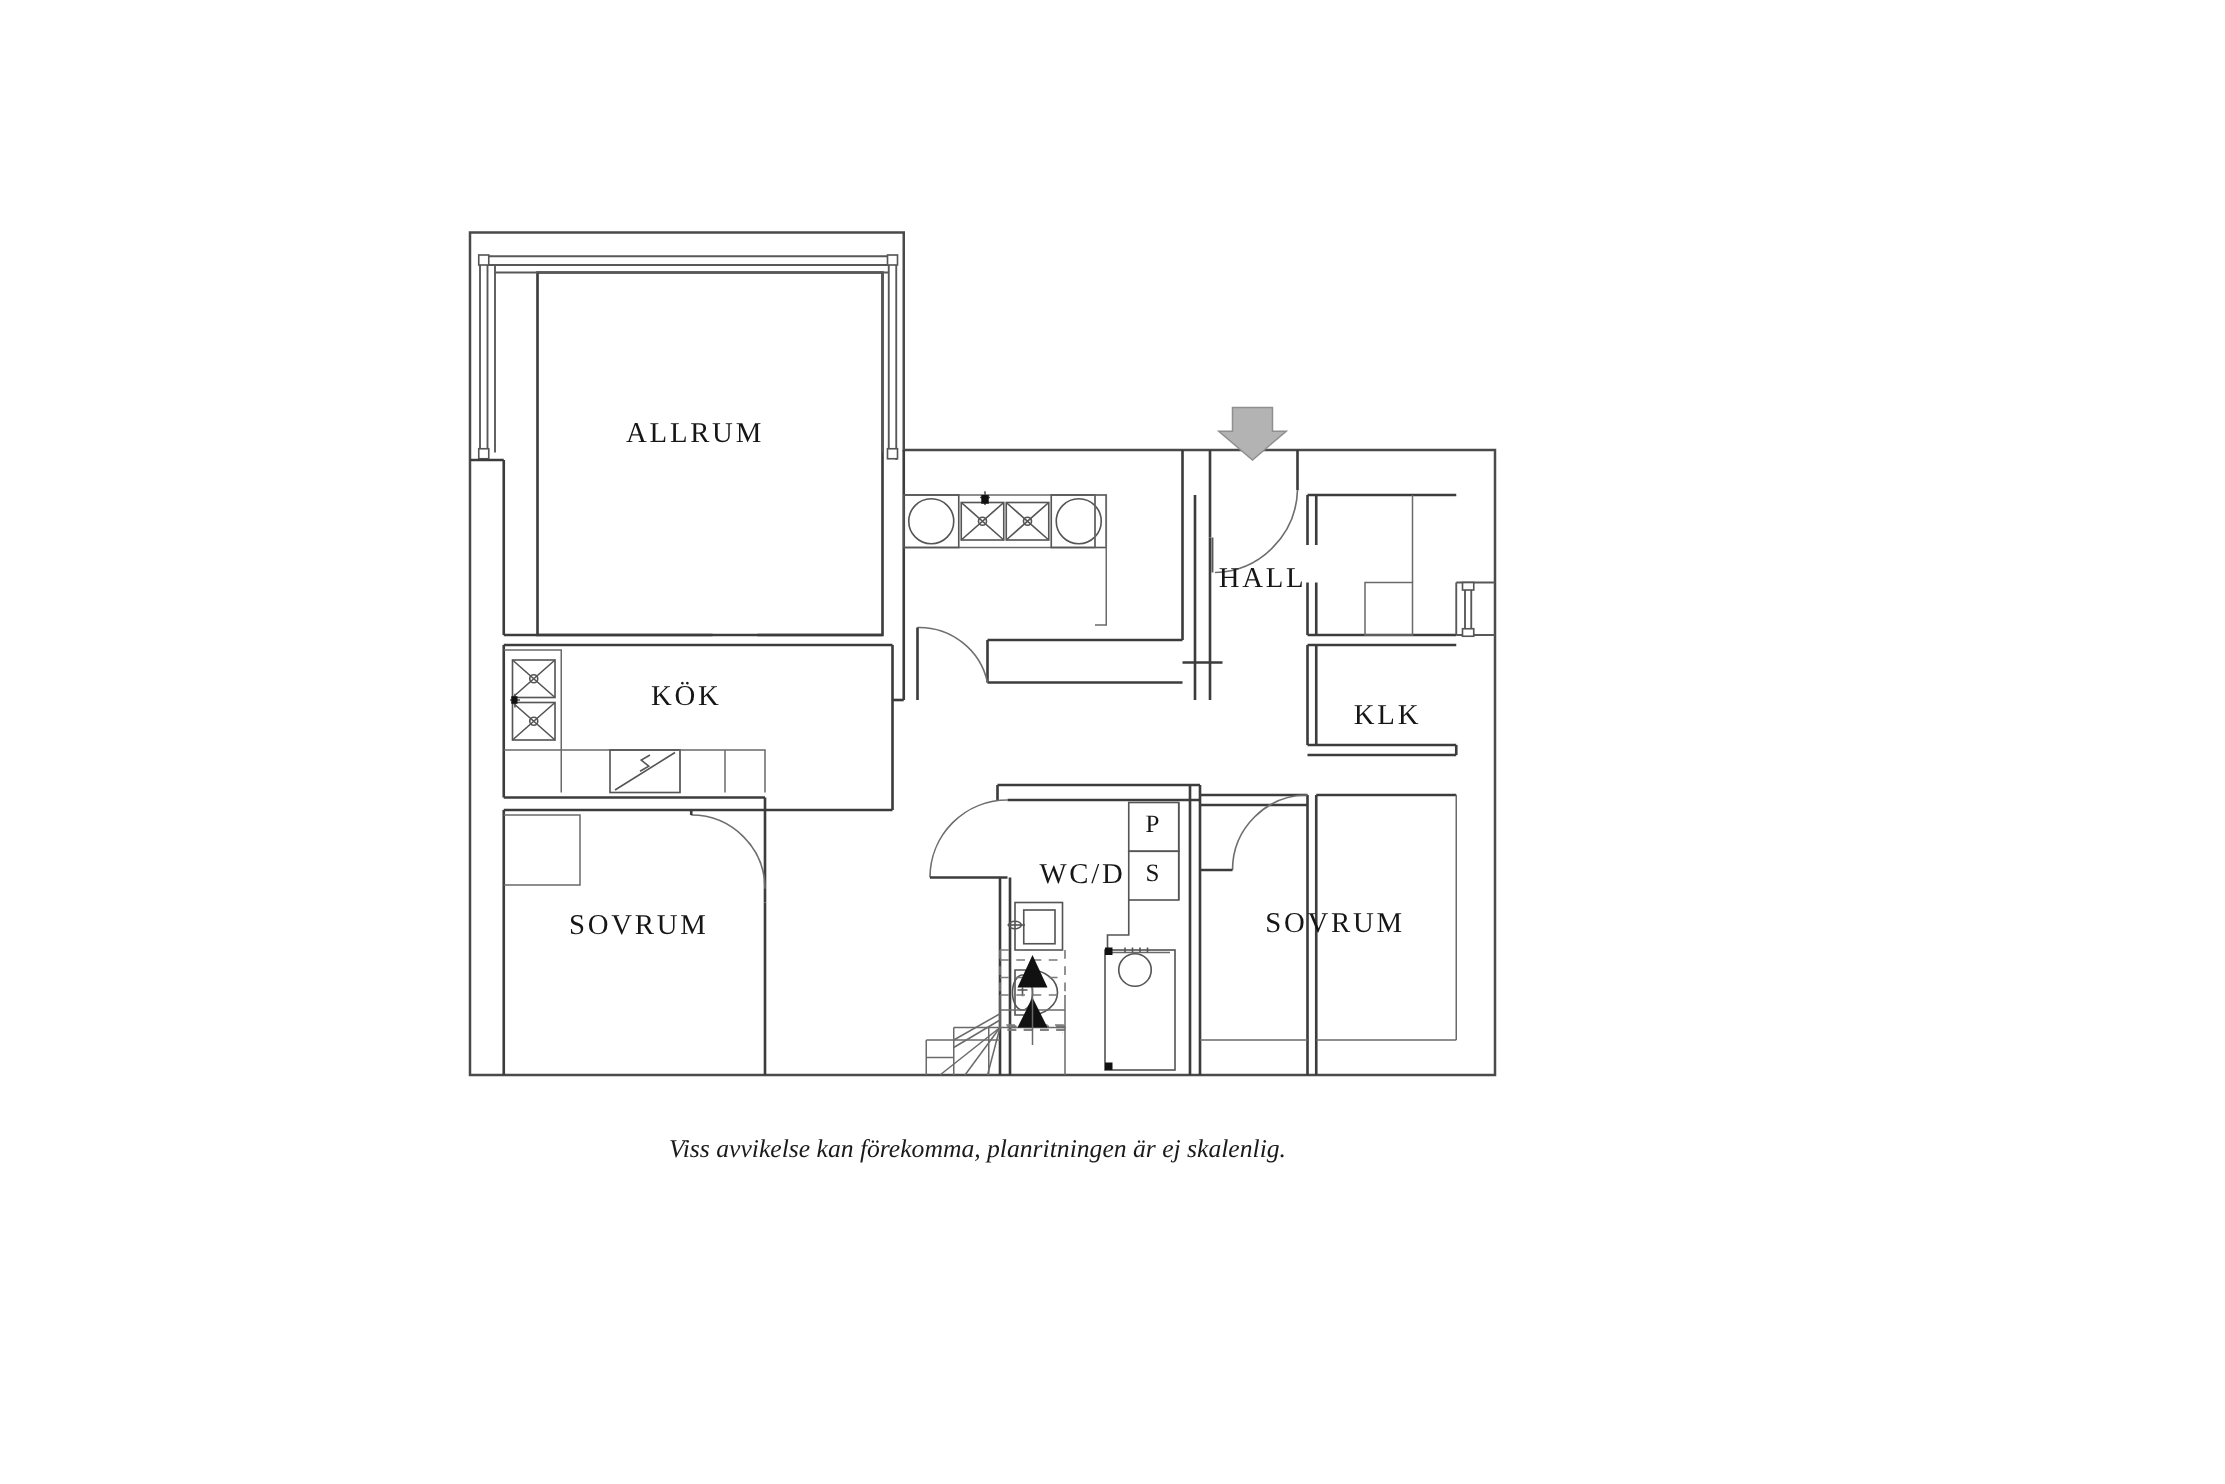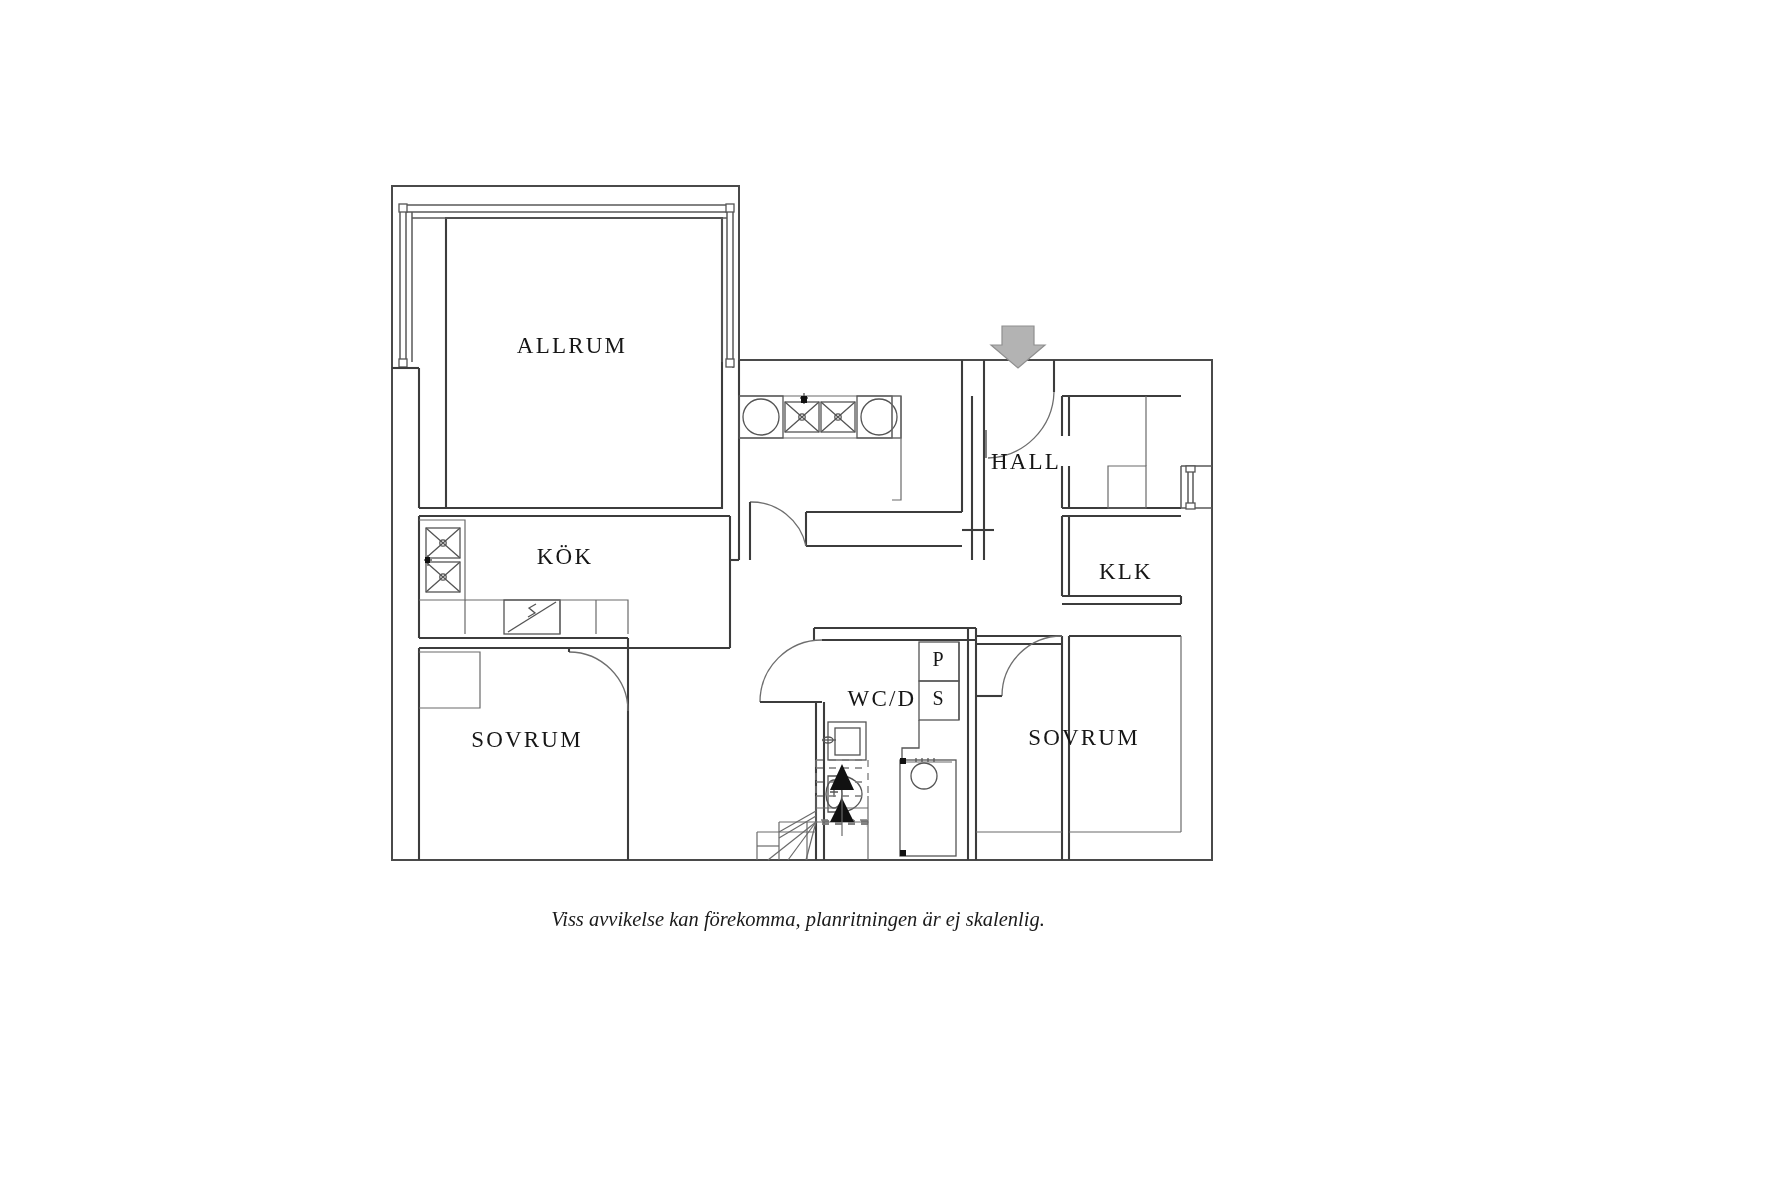--- a/index.html
+++ b/index.html
@@ -10,21 +10,21 @@
   }
   body {
     width: 1780px;
     height: 1187px;
     font-family: "Liberation Serif", "DejaVu Serif", serif;
     overflow: hidden;
     position: relative;
   }
   #plan-stage {
     position: absolute;
-    left: 16px; top: 0;
+    left: 0; top: 0;
     width: 1420px;
     height: 1187px;
   }
   svg#floorplan {
     display: block;
     width: 1780px;
     height: 1187px;
     background: #ffffff;
   }
   .wall     { fill: none; stroke: #3c3c3c; stroke-width: 2.1; }

